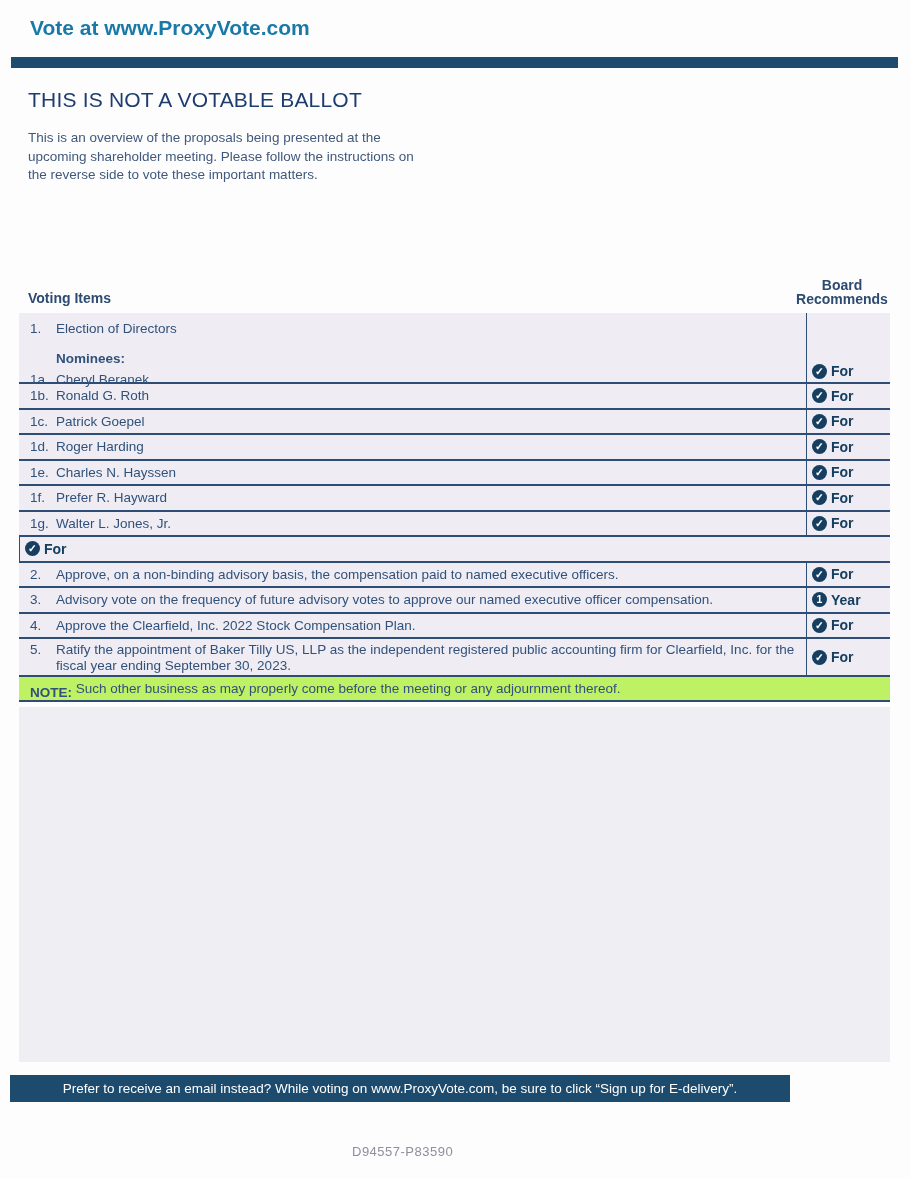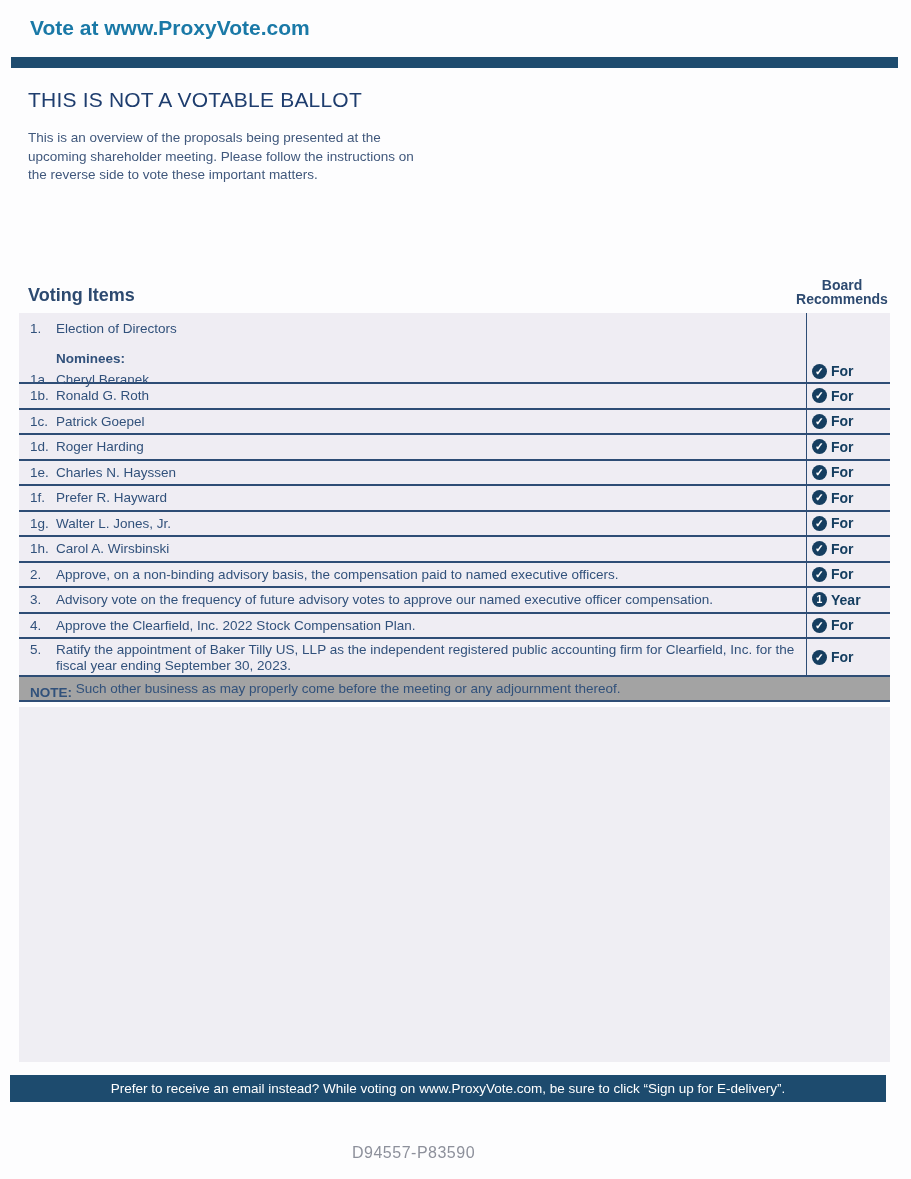--- a/index.html
+++ b/index.html
@@ -27,21 +27,21 @@
     position:absolute; left:28px; top:129px;
     font-size:13.5px; line-height:18.5px; color:#40587c;
   }
 
   
   .col-headers {
     position:absolute; left:28px; top:279px; width:862px;
     display:flex; justify-content:space-between; align-items:flex-end;
   }
   .voting-items-label {
-    font-size:18px; font-weight:bold; color:#2d4a70;
+    font-size:14px; font-weight:bold; color:#2d4a70;
   }
   .board-recommends {
     width:96px; text-align:center;
     font-size:14px; font-weight:bold; color:#2d4a70; line-height:13.5px;
   }
 
   
   .table {
     position:absolute; left:19px; top:313px; width:871px;
     background:#efedf3; color:#31517b; font-size:13.5px;
@@ -58,21 +58,21 @@
   .row-group .cell-left { padding-top:5px; }
   .row-group .line { display:flex; line-height:21.5px; }
   .row-group .cell-right { align-items:flex-end; padding-bottom:3px; }
   .row-single { height:25.5px;gap:27px; }
   .row-single .cell-left { align-items:center; }
   .row-single .cell-left .itext { align-self:center; }
   .row-single .cell-left { display:flex; }
   .row-tall { height:38px; }
   .row-tall .cell-left { padding-top:3px; line-height:15.5px; }
   .row-note {
-    height:25px; background:#a3a3a3; display:flex; align-items:center;
+    height:25px; background:#bef264; display:flex; align-items:center;
     border-bottom:2px solid #2e4d75; padding-left:11px;
   }
   .bold { font-weight:bold;margin-top:8px; }
   .rec {
     display:inline-flex; align-items:center;
     font-size:14px; font-weight:bold; color:#153e60; white-space:nowrap;
   }
   .circle-icon {
     display:inline-flex; width:15px; height:15px; border-radius:50%;
     background:#153e60; color:#ffffff; font-size:10.5px; font-weight:bold;
@@ -81,27 +81,27 @@
   }
 
   
   .filler {
     position:absolute; left:19px; top:707px; width:871px; height:355px;
     background:#efeef3;
   }
 
   
   .footer-bar {
-    position:absolute; left:10px; top:1075px; width:876px; height:27px;
+    position:absolute; left:10px; top:1075px; width:780px; height:27px;
     background:#1d4b6e; display:flex; align-items:center; justify-content:center;
     color:#ffffff; font-size:13.5px;
   }
   .doc-code {
     position:absolute; left:352px; top:1144px;
-    font-size:16px; color:#8d909b; letter-spacing:0.5px;
+    font-size:13px; color:#8d909b; letter-spacing:0.5px;
   }
 </style>
 </head>
 <body>
 
 <div class="page">
 
   <div class="site-title">Vote at www.ProxyVote.com</div>
   <div class="top-rule"></div>
 
@@ -219,24 +219,20 @@
       </div>
       <div class="cell-right">
         <span class="rec">
           <span class="circle-icon">✓</span>
           <span>For</span>
         </span>
       </div>
     </div>
 
     <div class="row row-single">
-      <div class="cell-left">
-        <span class="num">1h.</span>
-        <span class="itext">Carol A. Wirsbinski</span>
-      </div>
       <div class="cell-right">
         <span class="rec">
           <span class="circle-icon">✓</span>
           <span>For</span>
         </span>
       </div>
     </div>
 
     <div class="row row-single">
       <div class="cell-left">

